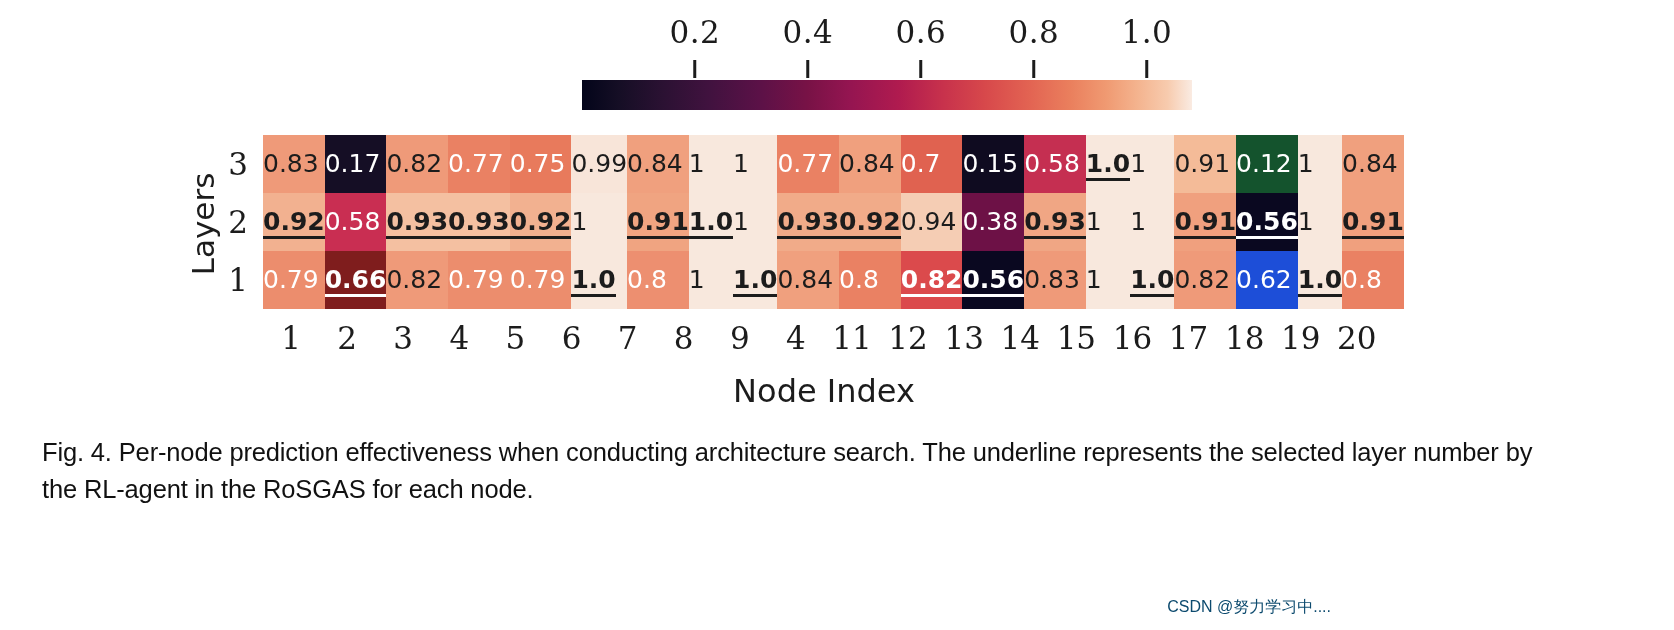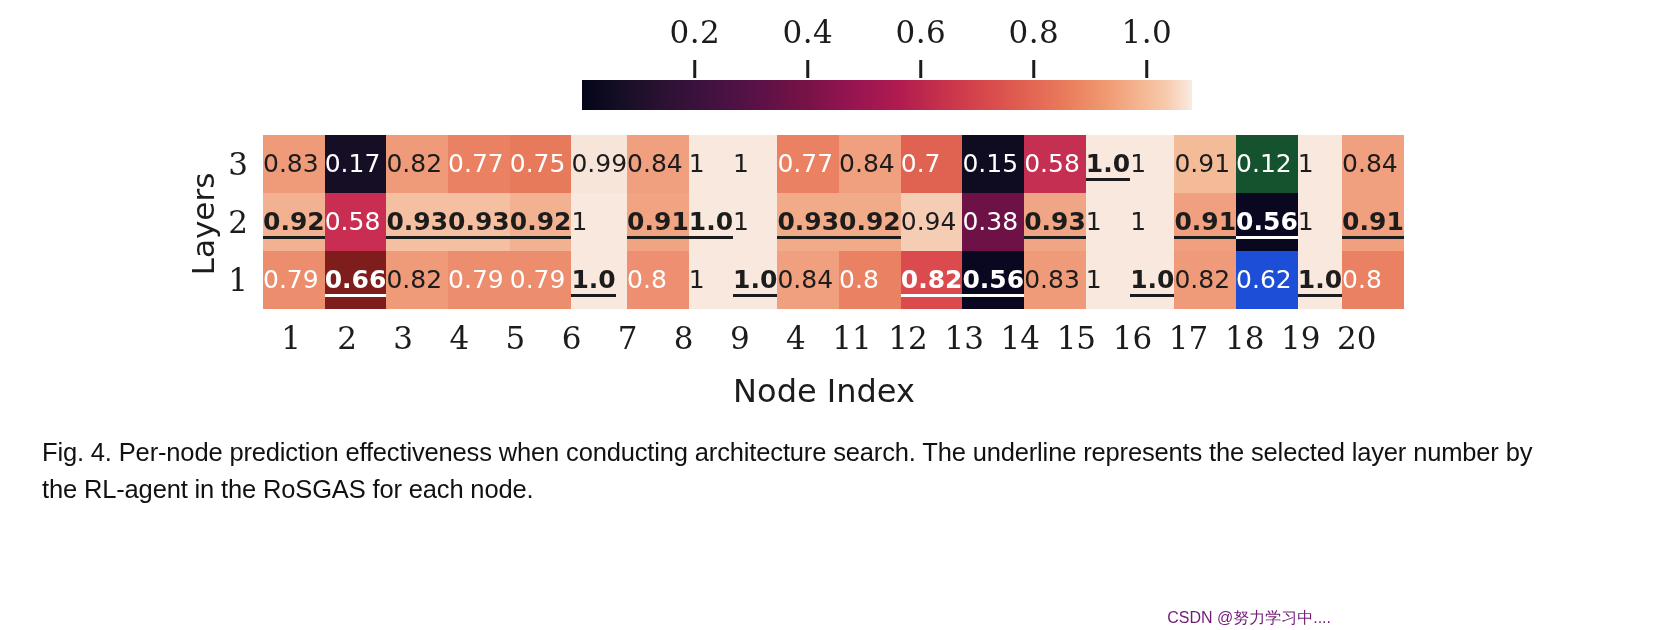--- a/index.html
+++ b/index.html
@@ -190,24 +190,24 @@
     font-size: 25.5px;
     line-height: 1.45;
     color: #111111;
     letter-spacing: -0.15px;
   }
 
   
   #watermark {
     position: absolute;
     right: 26px;
-    bottom: 1px;
+    bottom: 12px;
     font-family: "Liberation Sans", sans-serif;
     font-size: 16px;
-    color: #701a75;
+    color: #0c4a6e;
     white-space: nowrap;
     margin-top: 15px;
   }
 </style>
 </head>
 <body>
 
 <div id="figure">
 
   <div id="colorbar-group">

